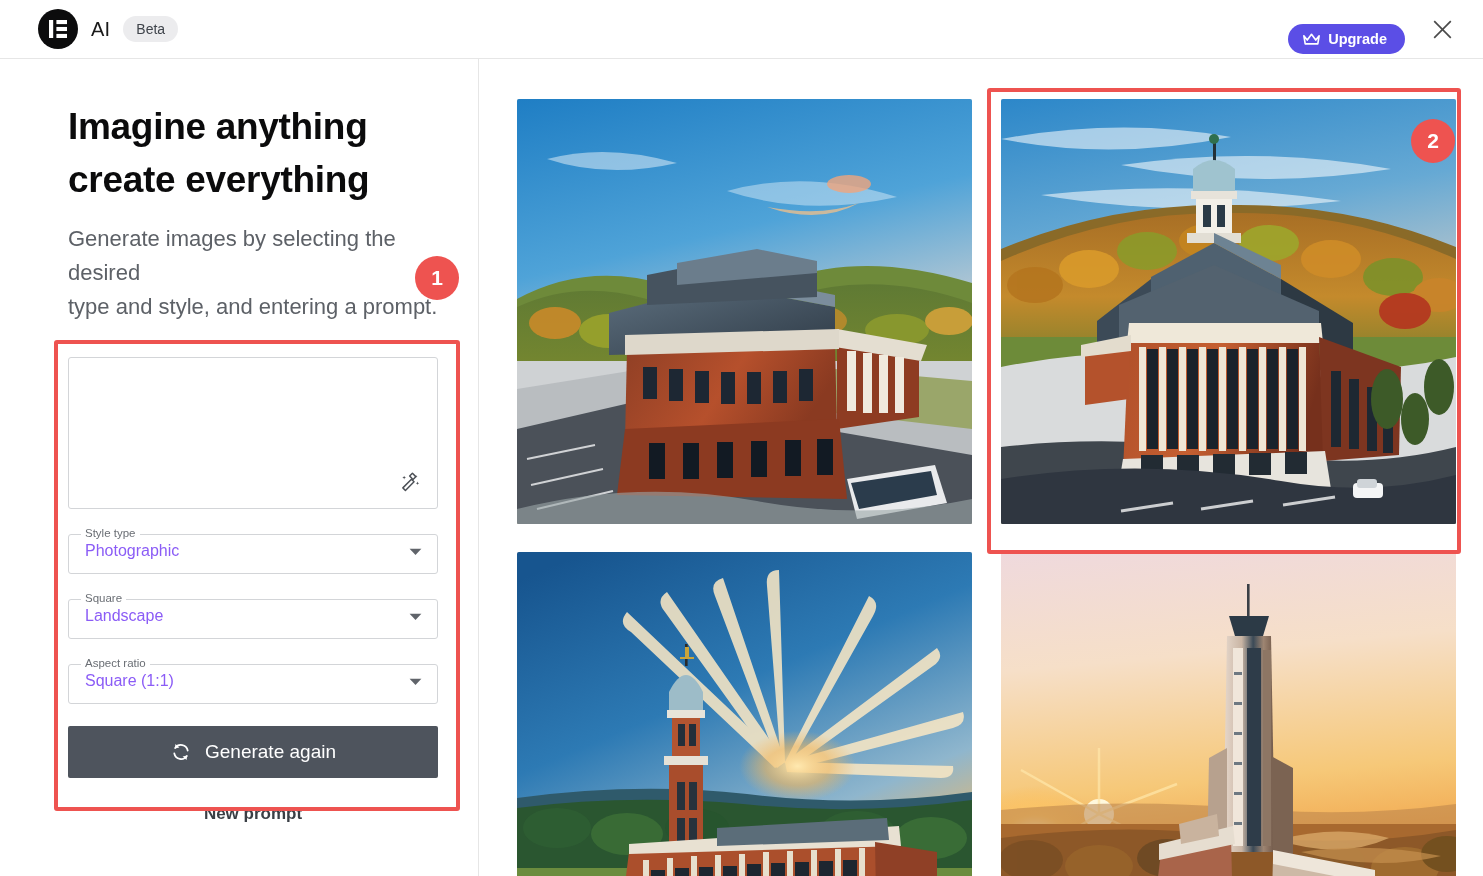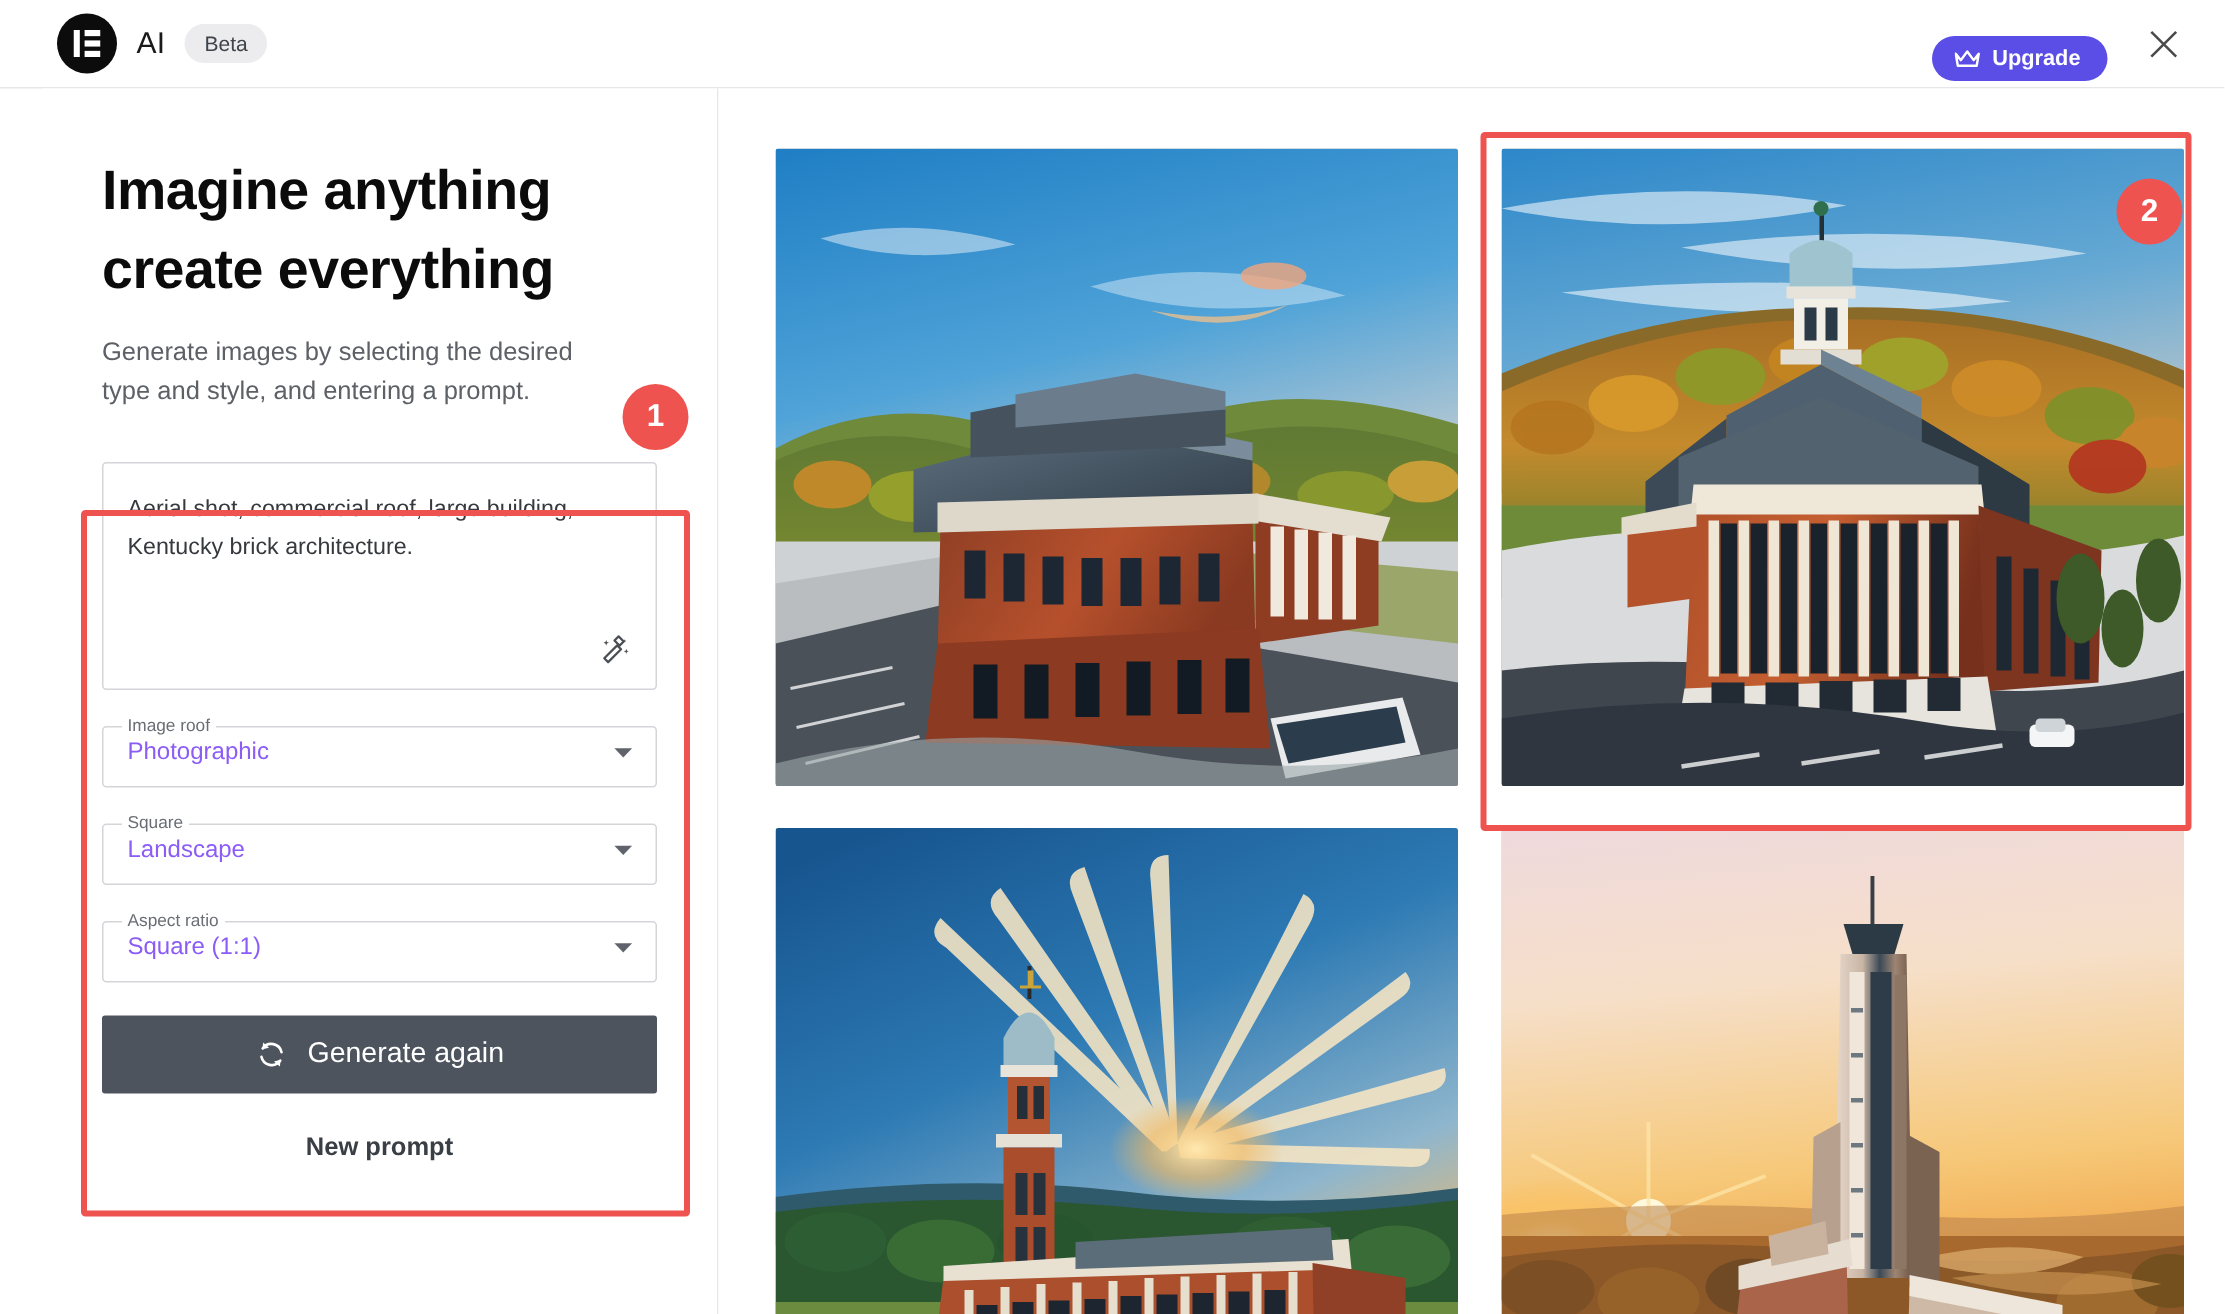--- a/index.html
+++ b/index.html
@@ -62,21 +62,21 @@
 
   
   .lp-inner { padding:42px 40px 0 40px; }
   h1.headline {
     font-size:37px; font-weight:700; color:#0b0b0c;
     line-height:1.42; letter-spacing:-.3px;
     white-space:pre-line;
   }
   p.subtitle {
     margin-top:16px;
-    font-size:17px; line-height:1.55; color:#5d6167;
+    font-size:22px; line-height:1.55; color:#5d6167;
     white-space:pre-line;
   }
 
   .prompt-box {
     margin-top:33px;
     position:relative;
     border:1px solid #d3d5d8; border-radius:3px;
     height:152px; background:#fff;
   }
   .prompt-text {
@@ -197,40 +197,39 @@
 
     <div class="left-panel">
       <div class="lp-inner">
         <h1 class="headline">Imagine anything
 create everything</h1>
         <p class="subtitle">Generate images by selecting the desired
 type and style, and entering a prompt.</p>
 
         
         <div class="prompt-box">
-          <div class="prompt-text" title="Describe the image you want to generate">Aerial shot, commercial roof, large building, Kentucky brick architecture.</div>
           <button class="wand-btn">
             <span style="display:flex;">
               <svg width="22" height="22" viewBox="0 0 24 24" aria-hidden="true">
                 <g stroke="#4b4f55" stroke-width="1.6" fill="none" stroke-linejoin="round">
                   <rect x="12.4" y="2.6" width="5.2" height="4.3" transform="rotate(45 15 4.7)"></rect>
                   <path d="M13.6 7.9 L4.2 17.3 L7.0 20.1 L16.4 10.7 Z"></path>
                 </g>
                 <path d="M5.6 4.0 l.55 1.5 1.5.55 -1.5.55 -.55 1.5 -.55 -1.5 -1.5 -.55 1.5 -.55z" fill="#4b4f55"></path>
                 <path d="M20.2 10.4 l.5 1.35 1.35.5 -1.35.5 -.5 1.35 -.5 -1.35 -1.35 -.5 1.35 -.5z" fill="#4b4f55"></path>
                 <path d="M19.1 3.5 l.32.88.88.32 -.88.32 -.32.88 -.32 -.88 -.88 -.32 .88 -.32z" fill="#4b4f55"></path>
               </svg>
             </span>
           </button>
         </div>
 
         
         <div class="field select">
           <fieldset>
-            <legend>Image roof</legend>
+            <legend>Style type</legend>
           </fieldset>
           <span class="value">Photographic</span>
           <span class="caret">
             <svg width="13" height="8" viewBox="0 0 13 8" aria-hidden="true">
               <path d="M0.6 0.8 L6.5 7.0 L12.4 0.8 Z" fill="#60646a"></path>
             </svg>
           </span>
         </div>
 
         

